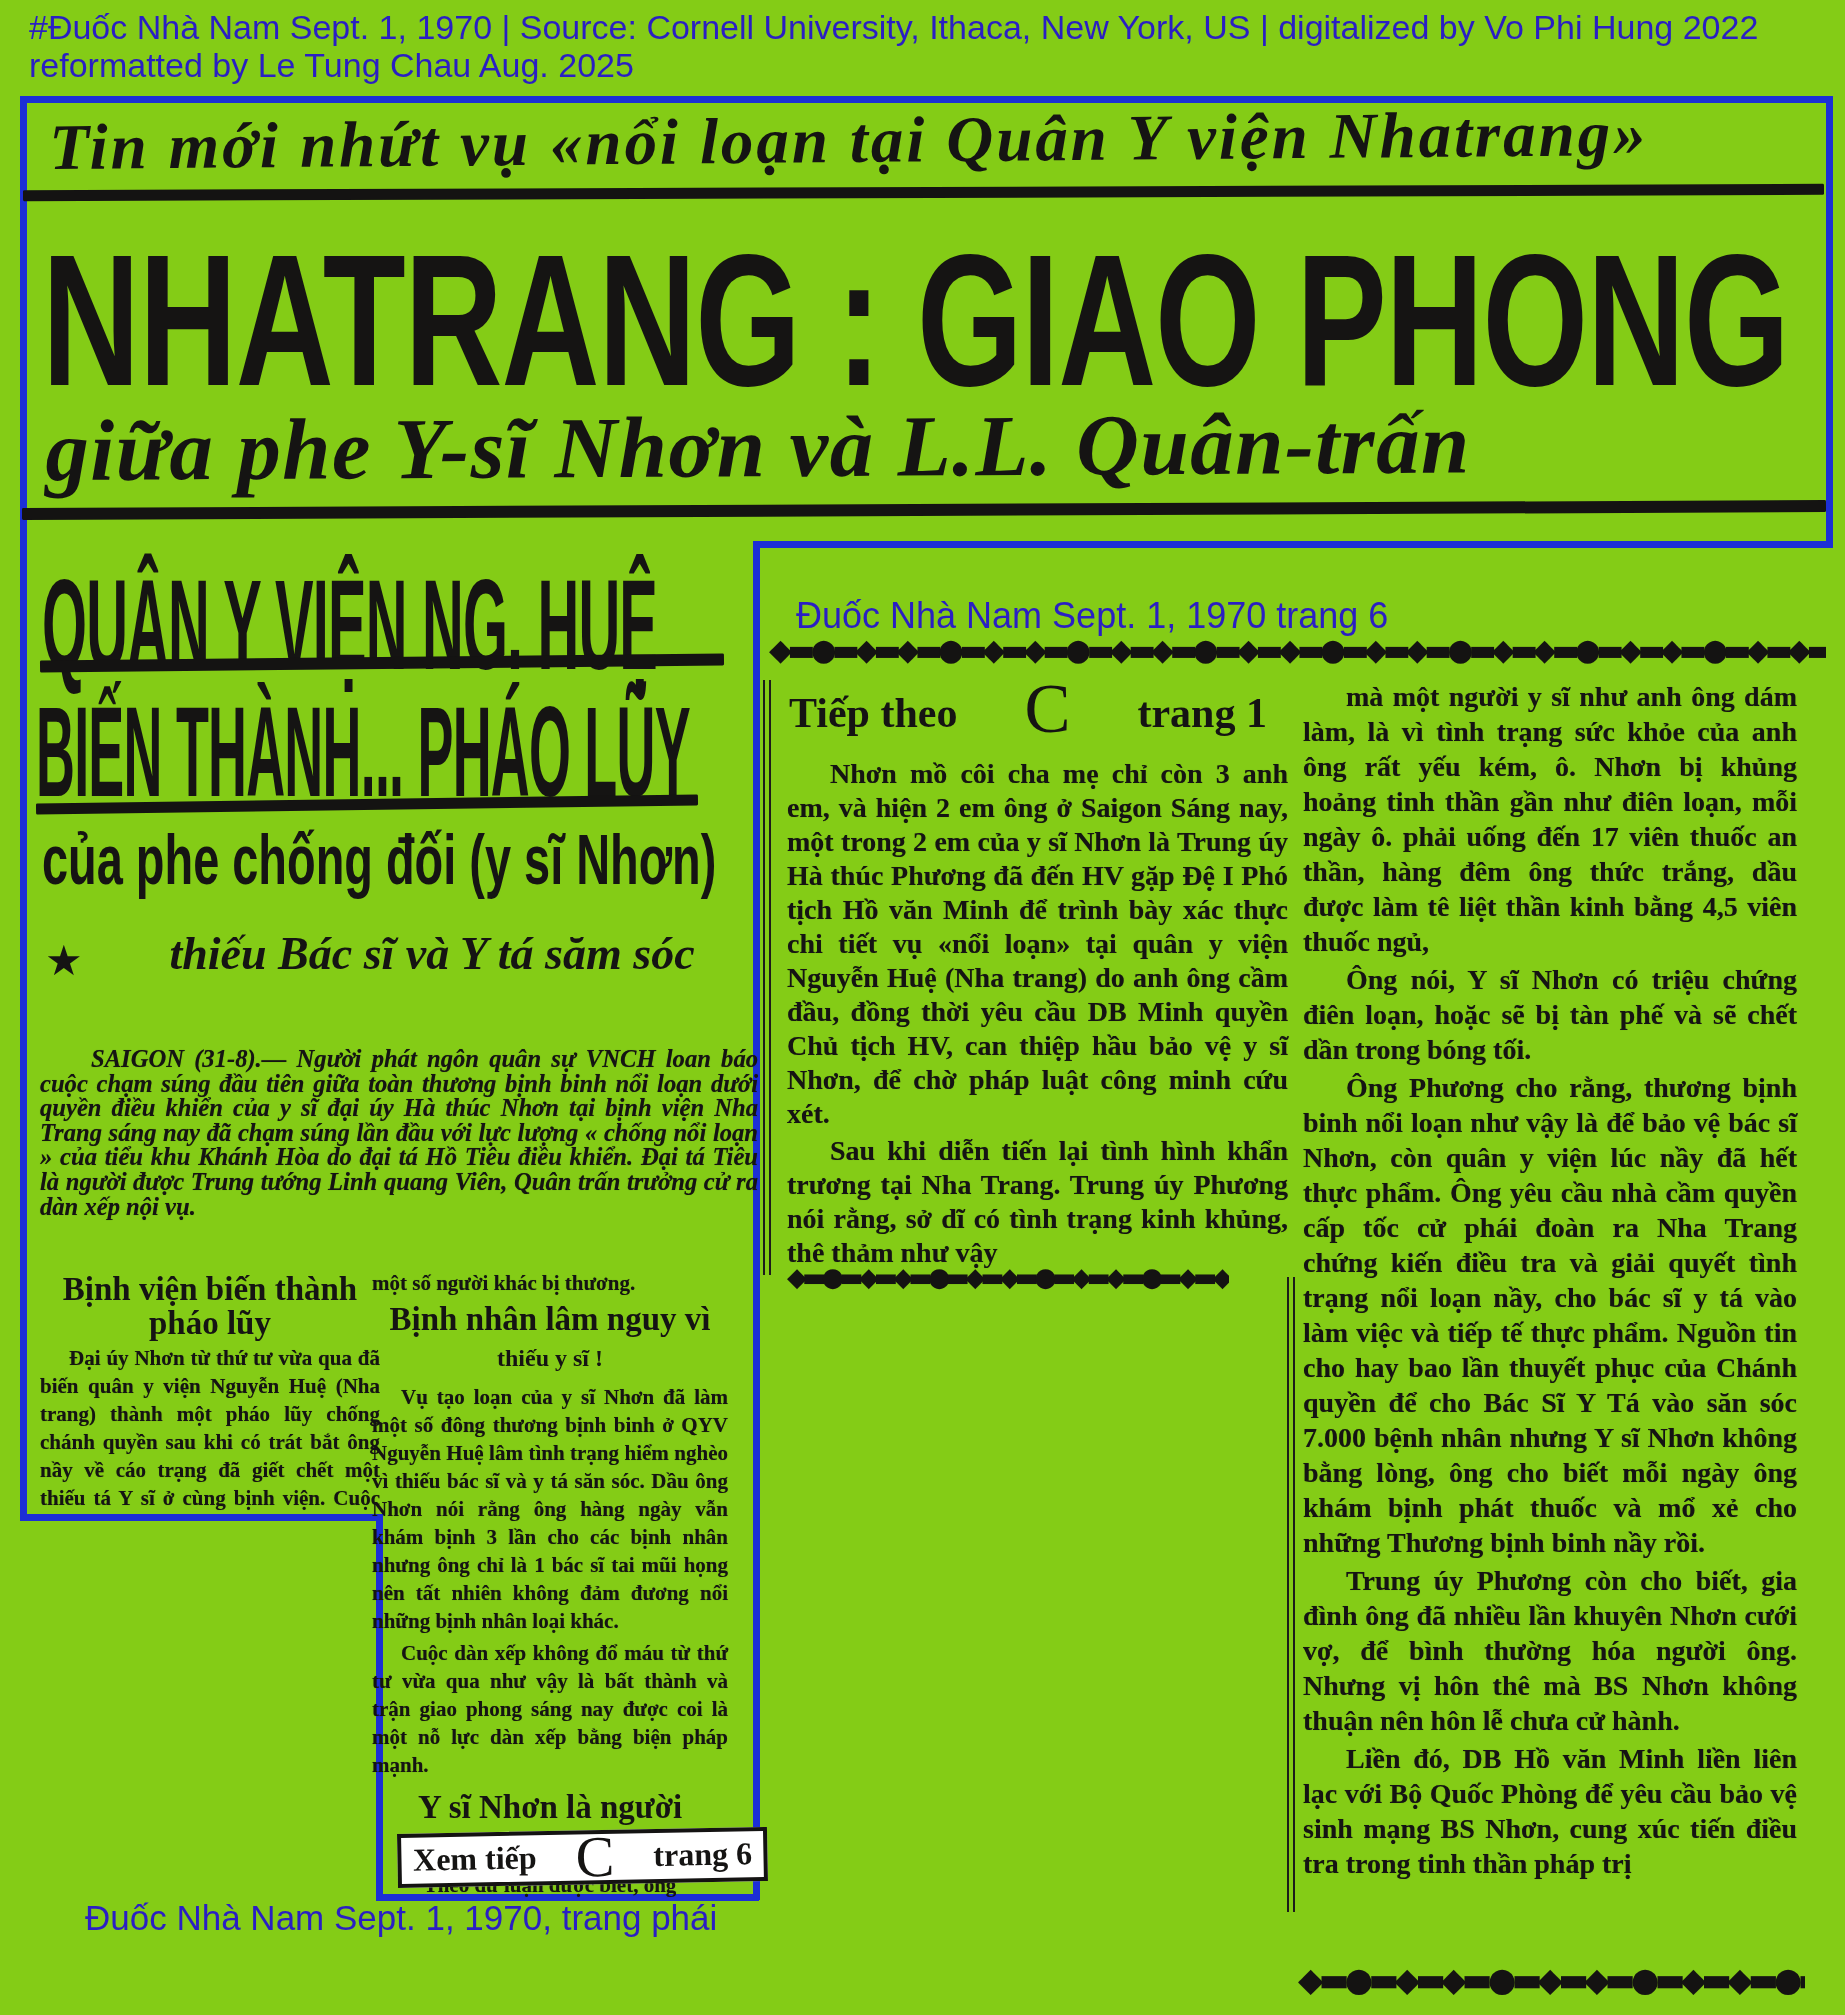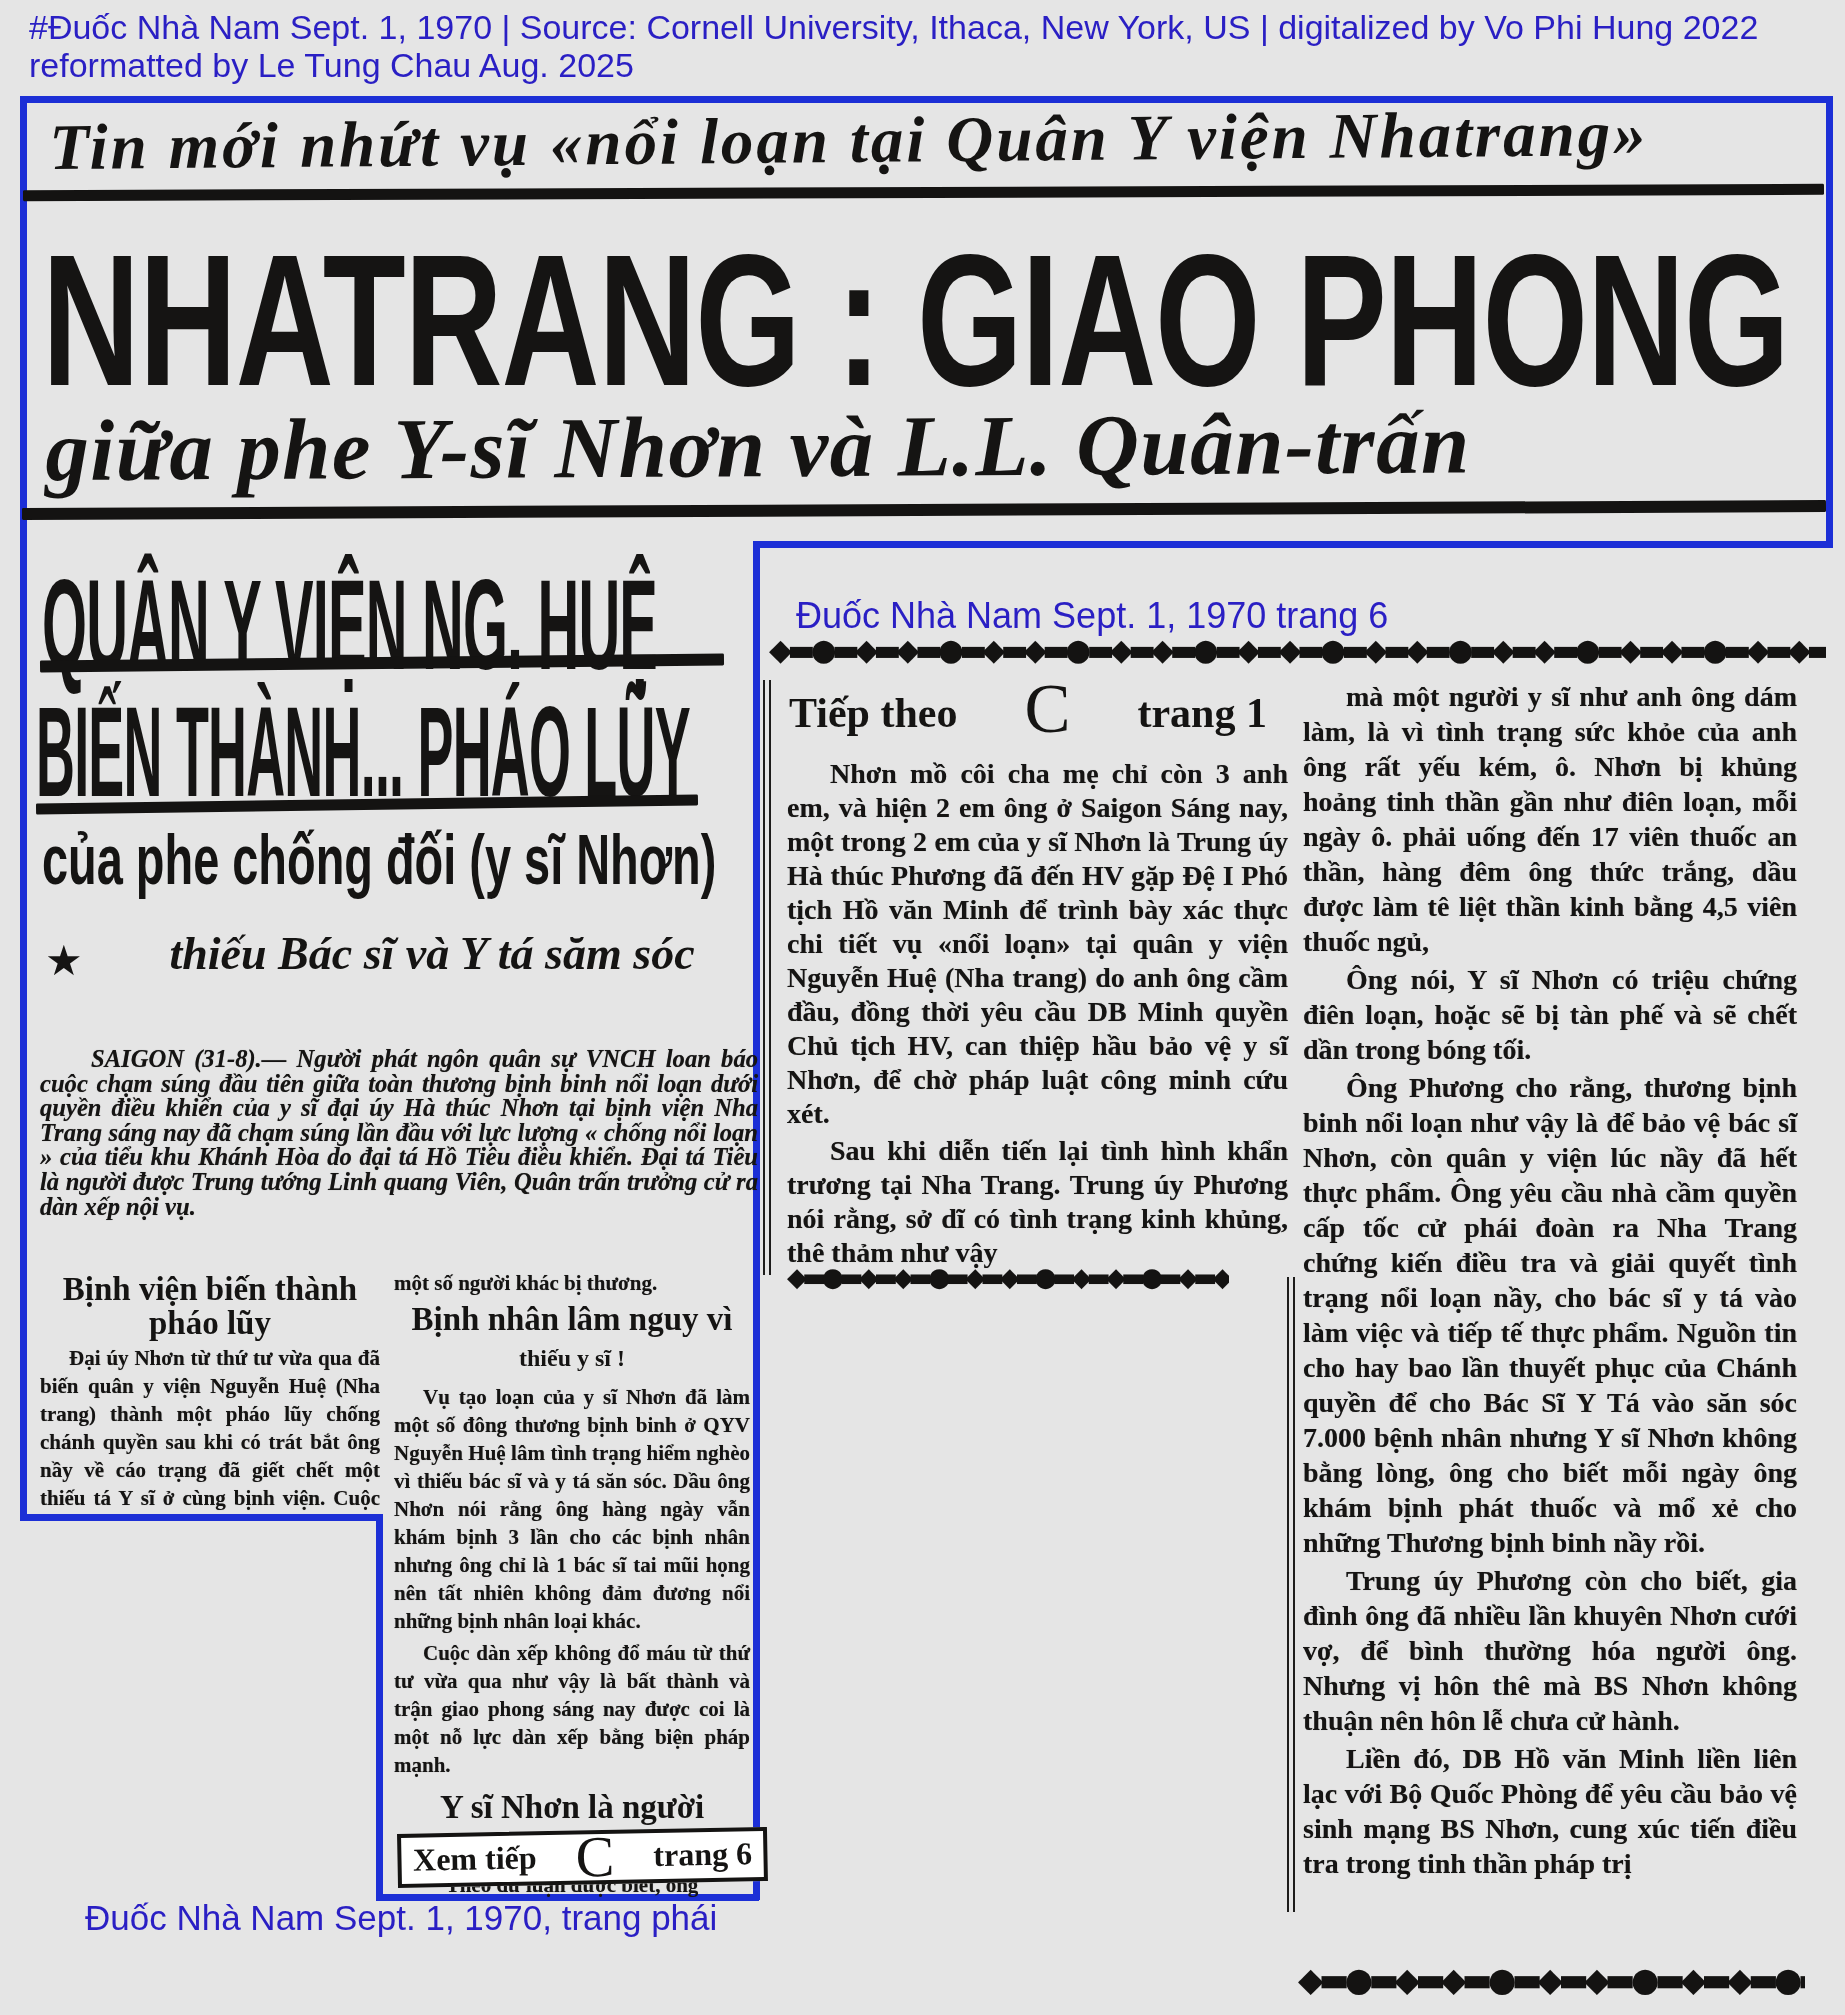--- a/index.html
+++ b/index.html
@@ -1,16 +1,16 @@
 <!DOCTYPE html>
 <html style="font-size:11.6px"><head>
 <meta charset="utf-8">
 <style>
   html,body{margin:0;padding:0;background:#fff;}
-  #canvas{position:relative;width:1846px;height:2015px;background:#e5e5e5;overflow:hidden;
+  #canvas{position:relative;width:1846px;height:2015px;background:#84cc16;overflow:hidden;
           font-family:"Liberation Serif",serif;color:#151413;}
   .abs{position:absolute;}
   
   .ann{font-family:"Liberation Sans",sans-serif;font-size:34px;line-height:41px;color:#2a1fc4;white-space:nowrap;}
   
   .bseg{position:absolute;background:#1c2fd6;}
   
   .rule{position:absolute;background:#141312;border-radius:1.4px;}
   
   .kicker{font-family:"Liberation Serif",serif;font-style:italic;font-weight:bold;font-size:65px;
@@ -93,21 +93,21 @@
   </div>
 
   <div class="abs lead" style="left:40px;top:1047px;">SAIGON (31-8).— Người phát ngôn quân sự VNCH loan báo cuộc chạm súng đầu tiên giữa toàn thương bịnh binh nổi loạn dưới quyền điều khiển của y sĩ đại úy Hà thúc Nhơn tại bịnh viện Nha Trang sáng nay đã chạm súng lần đầu với lực lượng « chống nổi loạn » của tiểu khu Khánh Hòa do đại tá Hồ Tiêu điều khiển. Đại tá Tiêu là người được Trung tướng Linh quang Viên, Quân trấn trưởng cử ra dàn xếp nội vụ.</div>
 
   <div class="abs" style="left:40px;top:1268px;width:340px;height:243px;overflow:hidden;">
     <div class="subhead-sm">Bịnh viện biến thành</div>
     <div class="subhead-sm" style="margin-top:-4.3px;">pháo lũy</div>
     <p class="np">Đại úy Nhơn từ thứ tư vừa qua đã biến quân y viện Nguyễn Huệ (Nha trang) thành một pháo lũy chống chánh quyền sau khi có trát bắt ông nầy về cáo trạng đã giết chết một thiếu tá Y sĩ ở cùng bịnh viện. Cuộc chạm súng đầu tiên đã làm 1 thường dân thiệt mạng và</p>
   </div>
 
-  <div class="abs" style="left:394px;top:1272px;width:356px;">
+  <div class="abs" style="left:372px;top:1272px;width:356px;">
     <div class="carry">một số người khác bị thương.</div>
     <div class="subhead-sm">Bịnh nhân lâm nguy vì</div>
     <div class="subhead-sm2">thiếu y sĩ !</div>
     <p class="np">Vụ tạo loạn của y sĩ Nhơn đã làm một số đông thương bịnh binh ở QYV Nguyễn Huệ lâm tình trạng hiểm nghèo vì thiếu bác sĩ và y tá săn sóc. Dầu ông Nhơn nói rằng ông hàng ngày vẫn khám bịnh 3 lần cho các bịnh nhân nhưng ông chỉ là 1 bác sĩ tai mũi họng nên tất nhiên không đảm đương nổi những bịnh nhân loại khác.</p>
     <p class="np">Cuộc dàn xếp không đổ máu từ thứ tư vừa qua như vậy là bất thành và trận giao phong sáng nay được coi là một nỗ lực dàn xếp bằng biện pháp mạnh.</p>
     <div class="subhead-sm" style="margin-top:10px;">Y sĩ Nhơn là người</div>
     <div class="subhead-sm2">thế nào ?</div>
     <p class="np" style="text-align:center;text-indent:0;">Theo dư luận được biết, ông</p>
   </div>
 

